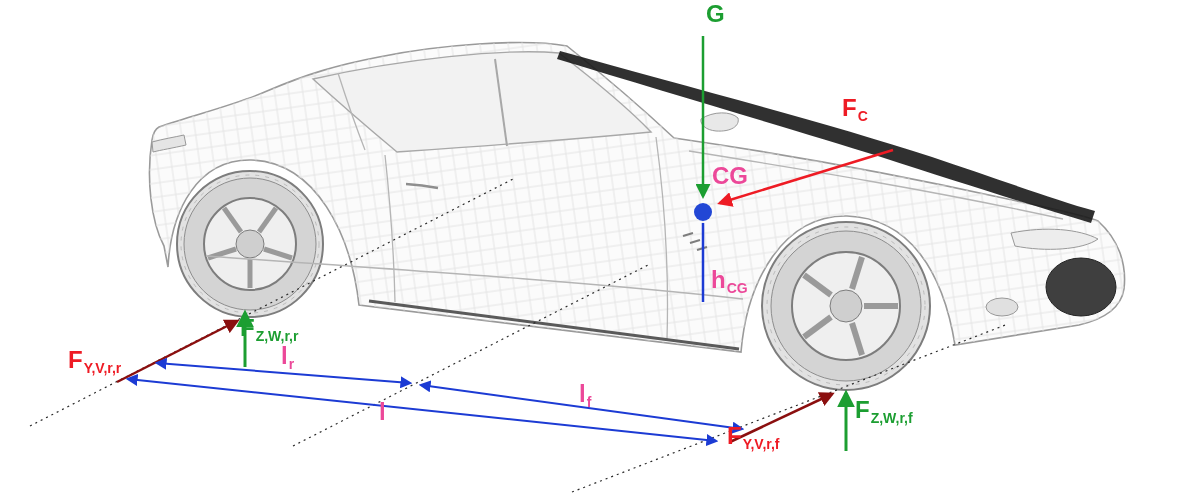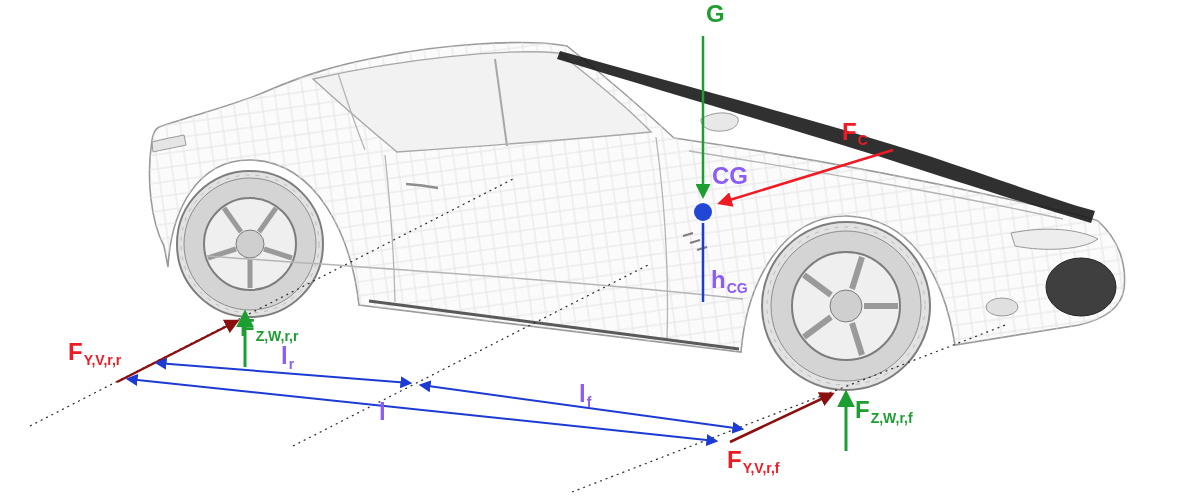--- a/index.html
+++ b/index.html
@@ -2,23 +2,23 @@
 <html><head>
 <meta charset="utf-8">
 <style>
   html,body{margin:0;padding:0;background:#fff;}
   .stage{position:relative;width:1200px;height:500px;background:#ffffff;overflow:hidden;
          font-family:"Liberation Sans",sans-serif;}
   .stage svg{position:absolute;left:0;top:0;}
   .lbl{position:absolute;font-weight:700;line-height:1;white-space:nowrap;}
   .lbl .main{font-size:24px;}
   .lbl .sub{font-size:14px;position:relative;top:5px;margin-left:1px;font-weight:700;}
-  .red{color:#ee1b24;margin-top:24px;}
+  .red{color:#ee1b24;}
   .green{color:#1c9e31;}
-  .blue{color:#8b5cf6;}
+  .blue{color:#ec4899;}
 </style>
 </head>
 <body>
 
 <div class="stage">
 
 <svg width="1200" height="500" viewBox="0 0 1200 500">
   <defs>
     <pattern id="mesh" patternUnits="userSpaceOnUse" width="14" height="14" patternTransform="rotate(-8)">
       <path d="M0,7 H14 M7,0 V14" stroke="#e4e4e4" stroke-width="1" fill="none"></path>
@@ -137,21 +137,21 @@
     <line x1="421" y1="385" x2="742" y2="429" stroke="#1c3bd4" stroke-width="2" marker-start="url(#mB)" marker-end="url(#mB)"></line>
     <line x1="128" y1="379" x2="716" y2="441" stroke="#1c3bd4" stroke-width="2" marker-start="url(#mB)" marker-end="url(#mB)"></line>
   </g>
 </svg>
 
 <div class="lbl green" style="left:706px;top:2px"><span class="main">G</span><span class="sub"></span></div>
 <div class="lbl red" style="left:842px;top:96px"><span class="main">F</span><span class="sub">C</span></div>
 <div class="lbl blue" style="left:712px;top:164px"><span class="main">CG</span><span class="sub"></span></div>
 <div class="lbl blue" style="left:711px;top:268px"><span class="main">h</span><span class="sub">CG</span></div>
 
-<div class="lbl red" style="left:68px;top:316px"><span class="main">F</span><span class="sub">Y,V,r,r</span></div>
+<div class="lbl red" style="left:68px;top:348px"><span class="main">F</span><span class="sub">Y,V,r,r</span></div>
 <div class="lbl green" style="left:240px;top:316px"><span class="main">F</span><span class="sub">Z,W,r,r</span></div>
 <div class="lbl blue" style="left:281px;top:344px"><span class="main">l</span><span class="sub">r</span></div>
 <div class="lbl blue" style="left:379px;top:400px"><span class="main">l</span><span class="sub"></span></div>
 <div class="lbl blue" style="left:579px;top:382px"><span class="main">l</span><span class="sub">f</span></div>
 <div class="lbl green" style="left:855px;top:398px"><span class="main">F</span><span class="sub">Z,W,r,f</span></div>
 <div class="lbl red" style="left:727px;top:424px"><span class="main">F</span><span class="sub">Y,V,r,f</span></div>
 
 </div>
 
 </body></html>

